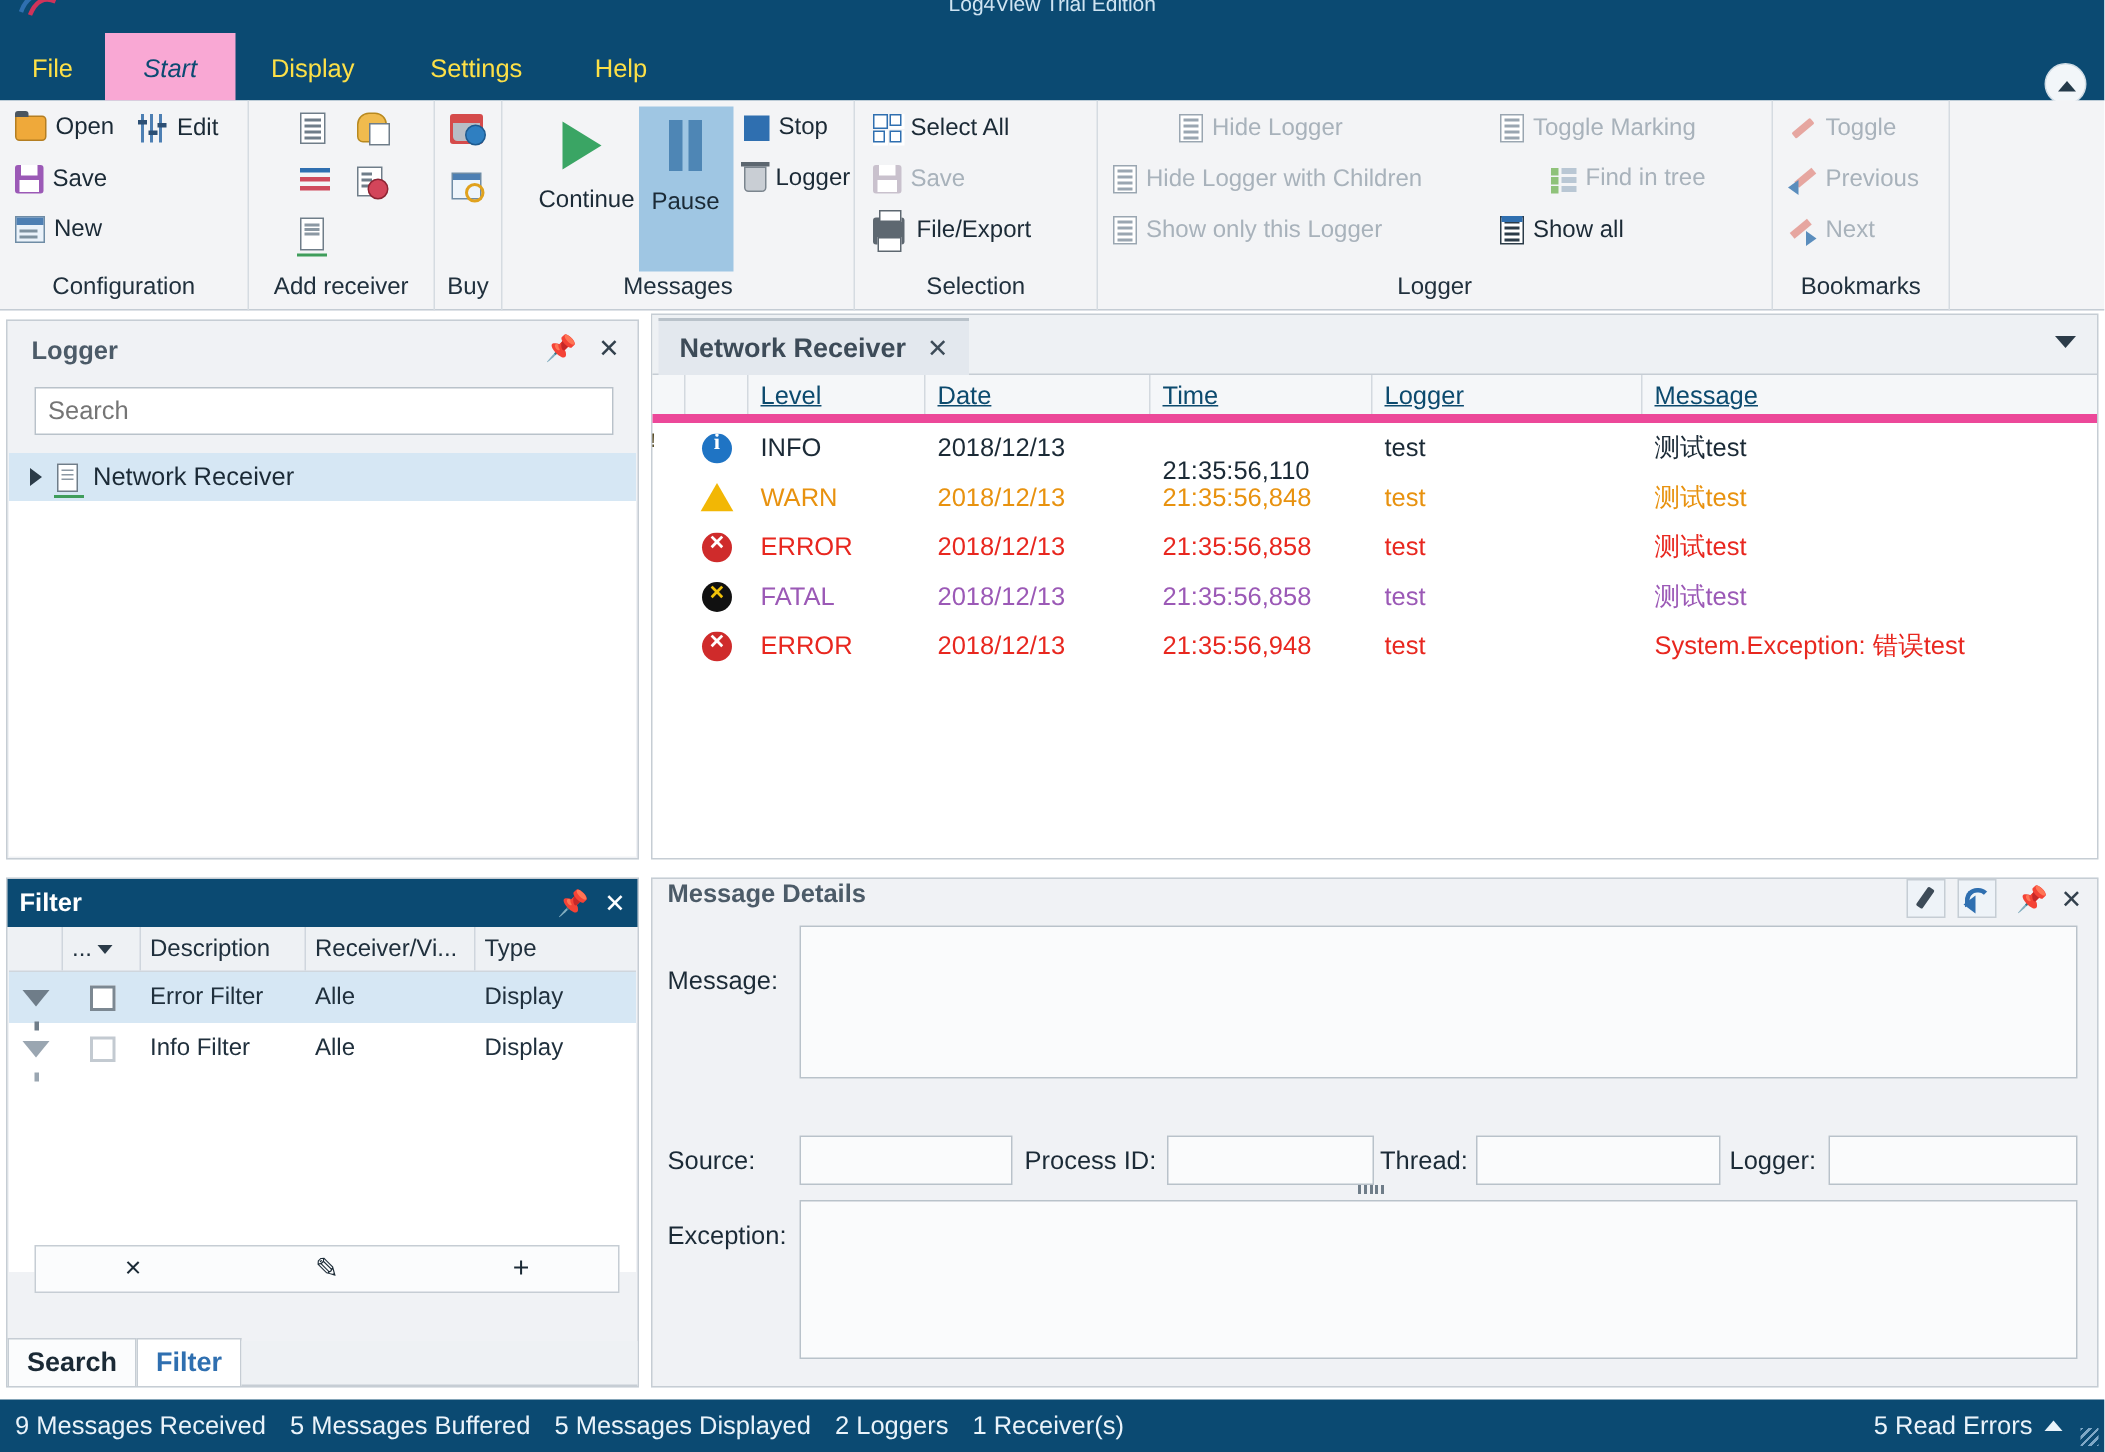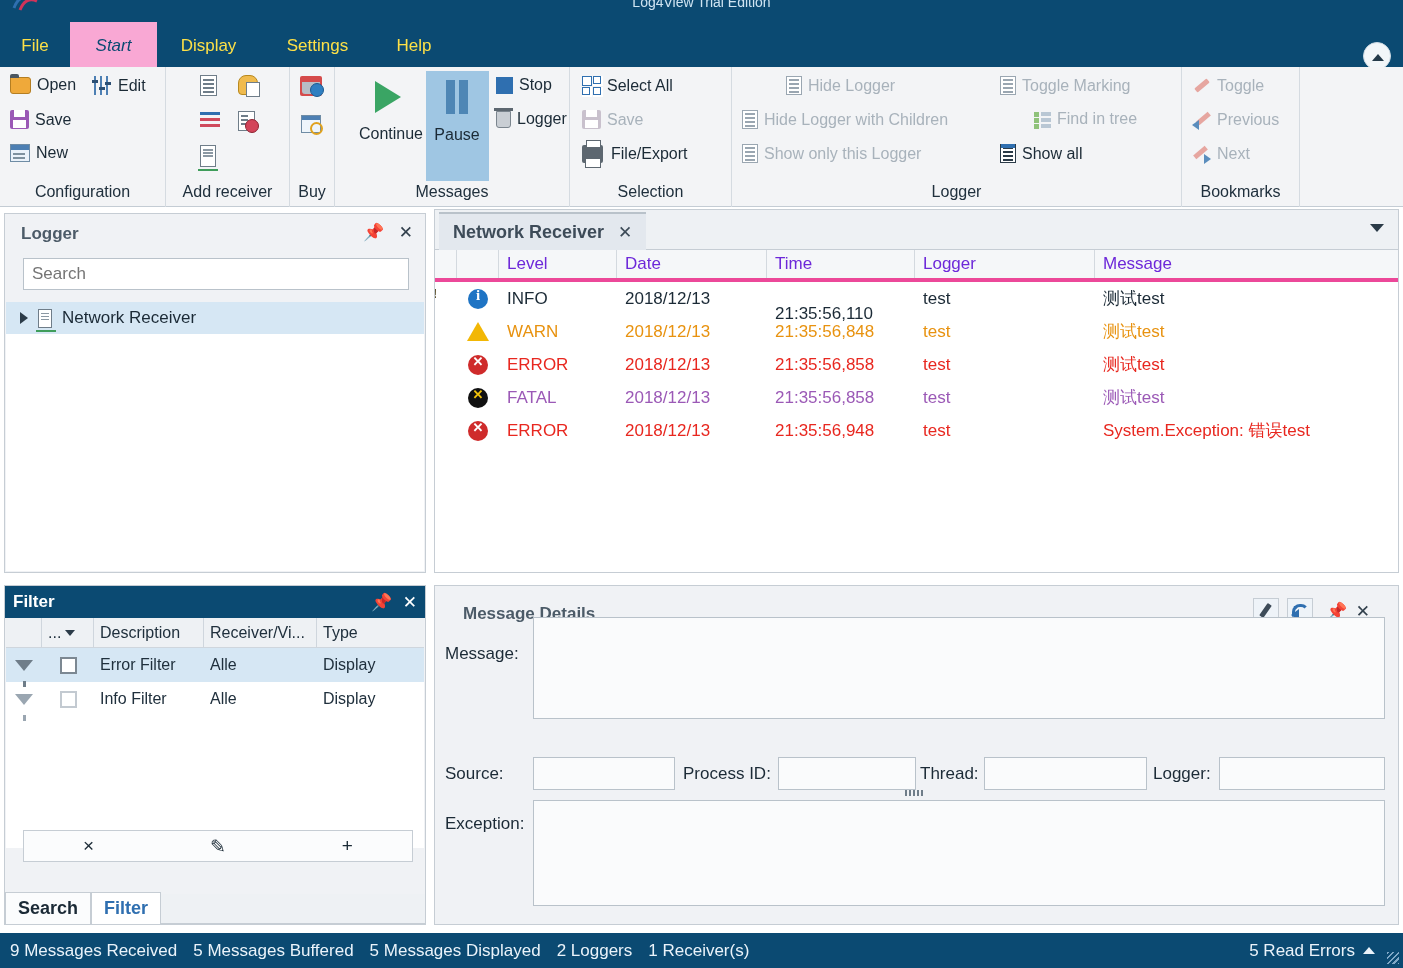--- a/index.html
+++ b/index.html
@@ -204,21 +204,21 @@
     position:absolute; left:4px; top:2px; height:38px; padding:0 14px;
     background:#e3e8ee; display:flex; align-items:center; gap:14px;
     font-size:18px; font-weight:bold; color:#3d4b58;
     border-top:2px solid #b9c2ca;
   }
   .doc-tab .tclose { font-size:17px; font-weight:normal; }
   .doc-drop { position:absolute; right:14px; top:14px; width:0;height:0;
     border-left:7px solid transparent;border-right:7px solid transparent;border-top:8px solid #2b3b48;}
 
   .grid-head { position:absolute; left:0; top:40px; width:100%; height:32px;
-    background:#f5f7f9; border-bottom:4px solid #ec4899; display:flex; font-size:17px; color:#6d28d9;}
+    background:#f5f7f9; border-bottom:6px solid #ec4899; display:flex; font-size:17px; color:#0c4a6e;text-decoration:underline;}
   .grid-head > div { border-right:1px solid #d3d9df; padding:4px 8px; }
   .grid-body { position:absolute; left:0; top:72px; right:0; bottom:0; overflow:hidden;}
   .grow { display:flex; height:33px; align-items:center; font-size:17px; }
   .grow > div { padding:0 8px; overflow:hidden; white-space:nowrap; }
   .lvl-ico { width:20px; height:20px; border-radius:50%; position:relative; flex:none; }
   .cell-ind { width:22px; }
   .cell-icon { width:42px; display:flex; align-items:center; justify-content:center; }
 
   
   .ic-info { background:#1f74c4; }
@@ -228,21 +228,21 @@
   .ic-err { background:#cf2b2b; }
   .ic-err:after{content:"\2715";position:absolute;left:0;top:-1px;width:20px;text-align:center;color:#fff;font-size:13px;font-weight:bold;}
   .ic-fatal { background:#111; }
   .ic-fatal:after{content:"\2715";position:absolute;left:0;top:-1px;width:20px;text-align:center;color:#f2c20a;font-size:13px;font-weight:bold;}
 
   
   .details-panel {
     position:absolute; left:434px; top:585px; width:965px; height:340px;
     background:#f0f2f5; border:1px solid #c6cdd4;
   }
-  .details-head { position:absolute; left:0; top:0; width:100%; height:38px; display:flex; align-items:flex-end; padding:0 28px;}
+  .details-head { position:absolute; left:0; top:0; width:100%; height:38px; display:flex; align-items:flex-start; padding:0 10px;}
   .dt-iconbtn { width:26px;height:26px; border:1px solid #c6cdd4; background:#eef3f8; position:relative; }
   .wrench { position:absolute;left:5px;top:4px;width:14px;height:14px; }
   .wrench:before{content:"";position:absolute;left:4px;top:0;width:5px;height:15px;background:#3d4b58;transform:rotate(35deg);border-radius:1px;}
   .undo { position:absolute;left:4px;top:5px;width:17px;height:13px;border:3px solid #2f6fb0;border-right-color:transparent;border-bottom-color:transparent;border-radius:8px 8px 0 0;}
   .undo:after{content:"";position:absolute;left:-4px;top:2px;border-top:6px solid transparent;border-bottom:6px solid transparent;border-right:8px solid #2f6fb0;}
   .dfield { background:#fafbfc; border:1px solid #b9c2ca; }
   .dlabel { font-size:17px; color:#1b2a36; }
   .grip { position:absolute; left:905px; top:790px; width:18px; height:6px;
     background:repeating-linear-gradient(to right,#6f7d89 0 2px,transparent 2px 4px); }
 

